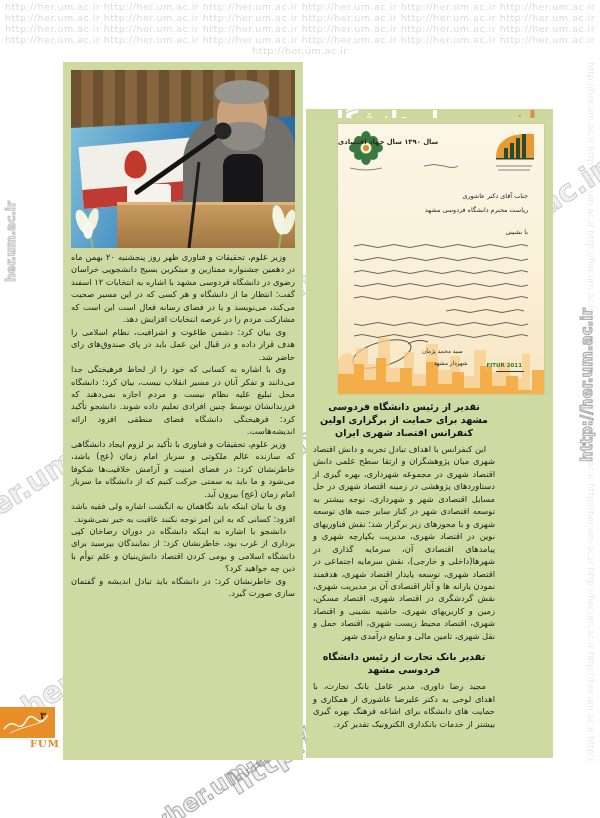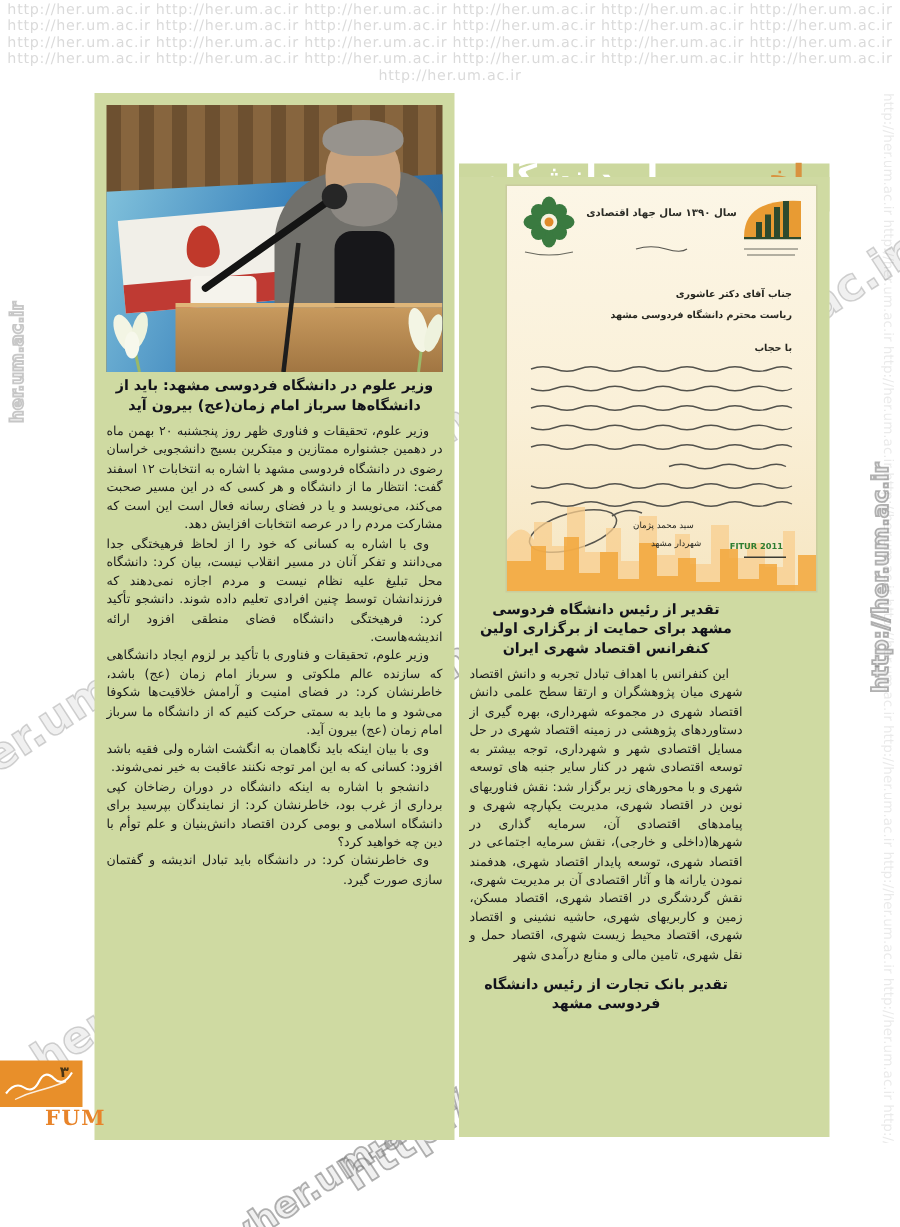--- a/index.html
+++ b/index.html
@@ -53,32 +53,32 @@
   .ph-svg{position:absolute;left:0;top:0;}
   
   .left-text{position:absolute;left:0;top:189px;width:240px;padding:0 8px;box-sizing:border-box;direction:rtl;}
   .headline{font-size:9.5px;font-weight:bold;color:#12121a;text-align:center;line-height:13px;margin:0 0 4px 0;}
   .body-p{font-size:8.4px;color:#1c1c1c;line-height:12.45px;text-align:justify;margin:0;text-indent:9px;}
   
   .panel{position:absolute;left:306px;top:118px;width:247px;height:640px;background:#cfdaa2;}
   .paper{position:absolute;left:32px;top:6px;width:206px;height:270px;overflow:hidden;
          background:linear-gradient(180deg,#fcf6e6 0%,#faf0d8 55%,#f6e6c2 100%);
          box-shadow:0 0 0 1px rgba(190,180,150,.35);}
-  .paper .slogan{position:absolute;left:0;right:0;top:14px;text-align:center;direction:rtl;
+  .paper .slogan{position:absolute;left:0;right:0;top:14px;text-align:left;direction:rtl;
                  font-size:6.8px;color:#2c2c26;font-weight:bold;}
-  .paper .addr{position:absolute;right:16px;direction:rtl;font-size:6.4px;color:#26261f;text-align:right;font-weight:bold;}
+  .paper .addr{position:absolute;right:16px;direction:rtl;font-size:6.4px;color:#26261f;text-align:right;}
   .paper .sig{position:absolute;direction:rtl;font-size:5.8px;color:#26261f;}
   .paper .stamp{position:absolute;right:22px;bottom:26px;font-size:5.5px;font-weight:bold;color:#2e7d32;}
   .paper .stamp-rule{position:absolute;right:20px;bottom:22px;width:28px;height:1px;background:#3b3b33;}
   .panel-articles{position:absolute;left:0;top:282px;width:196px;padding:0 7px;box-sizing:border-box;direction:rtl;}
   
   .page-badge{position:absolute;left:0;top:707px;width:55px;height:31px;background:#e88f2a;}
   .page-badge .num{position:absolute;right:9px;top:3px;font-size:10px;color:#4a3414;font-weight:bold;}
   .fum{position:absolute;left:30px;top:738px;font-family:"DejaVu Serif",serif;font-weight:bold;
-       font-size:14px;color:#e8842a;letter-spacing:1px;}
+       font-size:10px;color:#e8842a;letter-spacing:1px;}
 </style>
 </head>
 <body>
 
 <div id="page">
 
   <div class="wm-rows">http://her.um.ac.ir   http://her.um.ac.ir   http://her.um.ac.ir   http://her.um.ac.ir   http://her.um.ac.ir   http://her.um.ac.ir   http://her.um.ac.ir   http://her.um.ac.ir   http://her.um.ac.ir   http://her.um.ac.ir   http://her.um.ac.ir   http://her.um.ac.ir   http://her.um.ac.ir   http://her.um.ac.ir   http://her.um.ac.ir   http://her.um.ac.ir   http://her.um.ac.ir   http://her.um.ac.ir   http://her.um.ac.ir   http://her.um.ac.ir   http://her.um.ac.ir   http://her.um.ac.ir   http://her.um.ac.ir   http://her.um.ac.ir   http://her.um.ac.ir</div>
 
   <div class="wm-col">http://her.um.ac.ir   http://her.um.ac.ir   http://her.um.ac.ir   http://her.um.ac.ir   http://her.um.ac.ir   http://her.um.ac.ir   http://her.um.ac.ir   http://her.um.ac.ir   http://her.um.ac.ir   http://her.um.ac.ir   http://her.um.ac.ir   http://her.um.ac.ir   http://her.um.ac.ir   http://her.um.ac.ir   http://her.um.ac.ir   http://her.um.ac.ir   http://her.um.ac.ir   http://her.um.ac.ir   http://her.um.ac.ir   http://her.um.ac.ir   http://her.um.ac.ir   http://her.um.ac.ir   http://her.um.ac.ir   http://her.um.ac.ir   http://her.um.ac.ir</div>
 
@@ -124,22 +124,22 @@
           <ellipse cx="17" cy="160" rx="5" ry="9" fill="#f7f8ec"></ellipse>
         </g>
         <g>
           <line x1="208" y1="178" x2="212" y2="146" stroke="#9ab869" stroke-width="2"></line>
           <ellipse cx="208" cy="150" rx="6" ry="15" fill="#f3f5e4" transform="rotate(-12 208 150)"></ellipse>
           <ellipse cx="218" cy="152" rx="5" ry="13" fill="#eef2dd" transform="rotate(18 218 152)"></ellipse>
         </g>
       </svg>
     </div>
     <div class="left-text">
-      <h2 class="headline">وزیر علوم در دانشگاه فردوسی مشهد: باید از دانشگاه‌ها سرباز امام زمان(عج) بیرون آید</h2>
       <p class="body-p">وزیر علوم، تحقیقات و فناوری ظهر روز پنجشنبه ۲۰ بهمن ماه در دهمین جشنواره ممتازین و مبتکرین بسیج دانشجویی خراسان رضوی در دانشگاه فردوسی مشهد با اشاره به انتخابات ۱۲ اسفند گفت: انتظار ما از دانشگاه و هر کسی که در این مسیر صحبت می‌کند، می‌نویسد و یا در فضای رسانه فعال است این است که مشارکت مردم را در عرصه انتخابات افزایش دهد.</p>
+      <p class="body-p">وی بیان کرد: دشمن طاغوت و اشرافیت، نظام اسلامی را هدف قرار داده و در قبال این عمل باید در پای صندوق‌های رای حاضر شد.</p>
       <p class="body-p">وی با اشاره به کسانی که خود را از لحاظ فرهیختگی جدا می‌دانند و تفکر آنان در مسیر انقلاب نیست، بیان کرد: دانشگاه محل تبلیغ علیه نظام نیست و مردم اجازه نمی‌دهند که فرزندانشان توسط چنین افرادی تعلیم داده شوند. دانشجو تأکید کرد: فرهیختگی دانشگاه فضای منطقی افزود ارائه اندیشه‌هاست.</p>
       <p class="body-p">وزیر علوم، تحقیقات و فناوری با تأکید بر لزوم ایجاد دانشگاهی که سازنده عالم ملکوتی و سرباز امام زمان (عج) باشد، خاطرنشان کرد: در فضای امنیت و آرامش خلاقیت‌ها شکوفا می‌شود و ما باید به سمتی حرکت کنیم که از دانشگاه ما سرباز امام زمان (عج) بیرون آید.</p>
       <p class="body-p">وی با بیان اینکه باید نگاهمان به انگشت اشاره ولی فقیه باشد افزود: کسانی که به این امر توجه نکنند عاقبت به خیر نمی‌شوند.</p>
       <p class="body-p">دانشجو با اشاره به اینکه دانشگاه در دوران رضاخان کپی برداری از غرب بود، خاطرنشان کرد: از نمایندگان بپرسید برای دانشگاه اسلامی و بومی کردن اقتصاد دانش‌بنیان و علم توأم با دین چه خواهید کرد؟</p>
       <p class="body-p">وی خاطرنشان کرد: در دانشگاه باید تبادل اندیشه و گفتمان سازی صورت گیرد.</p>
     </div>
   </div>
 
   <div class="panel">
 
@@ -193,31 +193,32 @@
         </g>
 
         <g>
           <path d="M0,270 V236 q10,-14 18,0 V224 h12 V240 h10 V214 h12 V244 h14 V228 h10 V250 h12 V220 h12 V246 h12 V232 h10 V252 h14 V226 h12 V248 h12 V238 h12 V254 h12 V230 h8 V270 Z" fill="#f8cd8d" opacity="0.75"></path>
           <path d="M0,270 V250 h16 V240 h10 V256 h12 V234 h10 V258 h14 V244 h12 V262 h14 V238 h12 V260 h14 V248 h12 V264 h16 V242 h12 V262 h14 V252 h12 V266 h14 V246 h12 V270 Z" fill="#f2a73c" opacity="0.85"></path>
         </g>
       </svg>
       <div class="slogan">سال ۱۳۹۰ سال جهاد اقتصادی</div>
       <div class="addr" style="top:68px;">جناب آقای دکتر عاشوری</div>
       <div class="addr" style="top:82px;">ریاست محترم دانشگاه فردوسی مشهد</div>
-      <div class="addr" style="top:104px;">با حجاب</div>
+      <div class="addr" style="top:104px;">با نشینی</div>
       <div class="sig" style="left:84px;top:224px;">سید محمد پژمان</div>
       <div class="sig" style="left:96px;top:236px;">شهردار مشهد</div>
       <div class="stamp">FITUR 2011</div>
       <div class="stamp-rule"></div>
     </div>
 
     <div class="panel-articles">
       <h2 class="headline">تقدیر از رئیس دانشگاه فردوسی مشهد برای حمایت از برگزاری اولین کنفرانس اقتصاد شهری ایران</h2>
       <p class="body-p">این کنفرانس با اهداف تبادل تجربه و دانش اقتصاد شهری میان پژوهشگران و ارتقا سطح علمی دانش اقتصاد شهری در مجموعه شهرداری، بهره گیری از دستاوردهای پژوهشی در زمینه اقتصاد شهری در حل مسایل اقتصادی شهر و شهرداری، توجه بیشتر به توسعه اقتصادی شهر در کنار سایر جنبه های توسعه شهری و با محورهای زیر برگزار شد: نقش فناوریهای نوین در اقتصاد شهری، مدیریت یکپارچه شهری و پیامدهای اقتصادی آن، سرمایه گذاری در شهرها(داخلی و خارجی)، نقش سرمایه اجتماعی در اقتصاد شهری، توسعه پایدار اقتصاد شهری، هدفمند نمودن یارانه ها و آثار اقتصادی آن بر مدیریت شهری، نقش گردشگری در اقتصاد شهری، اقتصاد مسکن، زمین و کاربریهای شهری، حاشیه نشینی و اقتصاد شهری، اقتصاد محیط زیست شهری، اقتصاد حمل و نقل شهری، تامین مالی و منابع درآمدی شهر</p>
       <h2 class="headline" style="margin-top:8px;">تقدیر بانک تجارت از رئیس دانشگاه فردوسی مشهد</h2>
+      <p class="body-p">مجید رضا داوری، مدیر عامل بانک تجارت، با اهدای لوحی به دکتر علیرضا عاشوری از همکاری و حمایت های دانشگاه برای اشاعه فرهنگ بهره گیری بیشتر از خدمات بانکداری الکترونیک تقدیر کرد.</p>
     </div>
   </div>
 
   <div class="page-badge">
     <span class="num">۳</span>
     <svg width="55" height="31" viewBox="0 0 55 31" style="position:absolute;left:0;top:0;">
       <path d="M4,22 q6,-8 12,-4 t10,-4 t10,-2 t12,-4" stroke="#ffffff" stroke-width="1.4" fill="none"></path>
       <path d="M10,26 q8,-4 16,-6 t18,-6" stroke="#ffffff" stroke-width="0.9" fill="none" opacity="0.85"></path>
     </svg>
   </div>

